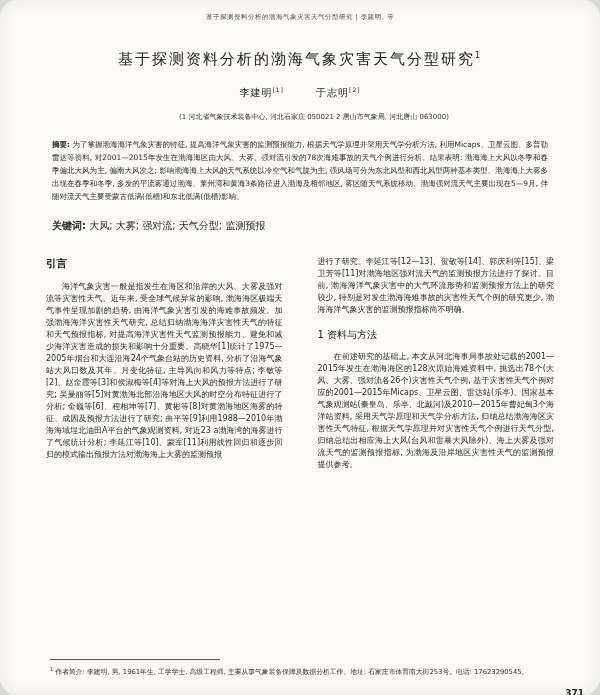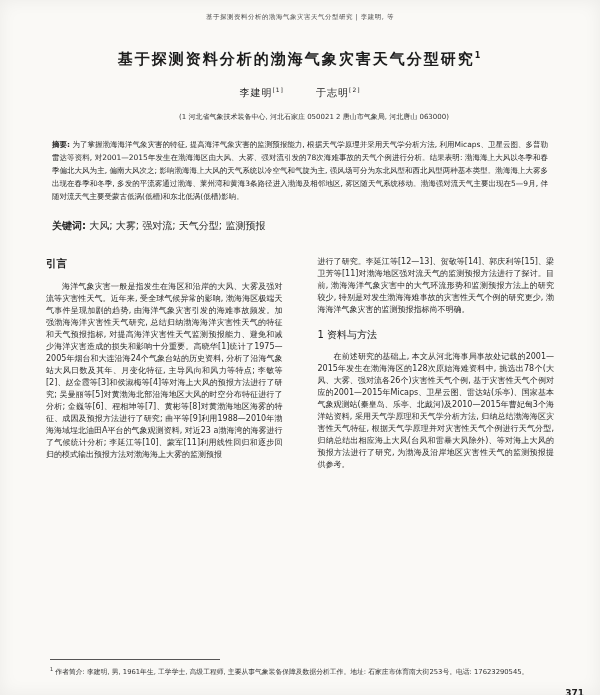--- a/index.html
+++ b/index.html
@@ -6,35 +6,36 @@
   .page {
     position: relative;
     width: 600px;
     height: 695px;
     margin: 0 auto;
     background: #faf9f6;
     font-family: "DejaVu Sans", sans-serif;
     color: #2a2a2a;
     overflow: hidden;
     box-shadow: inset 0 0 18px rgba(0,0,0,0.06);
+    border-radius: 17px;
   }
   .running-header {
     position: absolute;
     top: 13px; left: 0; right: 0;
     text-align: center;
     font-size: 6.5px;
     letter-spacing: 0.5px;
     color: #4a4a4a;
     white-space: nowrap;
   }
   .title {
     margin: 50px 40px 0;
     text-align: center;
     font-size: 15px;
-    font-weight: bold;
+    font-weight: normal;
     letter-spacing: 2px;
     color: #1c1c1c;
   }
   .title sup { font-size: 8px; }
   .authors {
     margin-top: 17px;
     text-align: center;
     font-size: 10px;
     letter-spacing: 1px;
     color: #222;
@@ -141,21 +142,21 @@
   <div class="columns">
 
     <div class="col">
       <h2 class="intro-heading">引言</h2>
       <p class="indent">海洋气象灾害一般是指发生在海区和沿岸的大风、大雾及强对流等灾害性天气。近年来, 受全球气候异常的影响, 渤海海区极端天气事件呈现加剧的趋势, 由海洋气象灾害引发的海难事故频发。加强渤海海洋灾害性天气研究, 总结归纳渤海海洋灾害性天气的特征和天气预报指标, 对提高海洋灾害性天气监测预报能力、避免和减少海洋灾害造成的损失和影响十分重要。高晓华[1]统计了1975—2005年烟台和大连沿海24个气象台站的历史资料, 分析了沿海气象站大风日数及其年、月变化特征, 主导风向和风力等特点; 李敏等[2]、赵金霞等[3]和侯淑梅等[4]等对海上大风的预报方法进行了研究; 吴曼丽等[5]对黄渤海北部沿海地区大风的时空分布特征进行了分析; 金巍等[6]、程相坤等[7]、黄彬等[8]对黄渤海地区海雾的特征、成因及预报方法进行了研究; 曲平等[9]利用1988—2010年渤海海域埕北油田A平台的气象观测资料, 对近23 a渤海湾的海雾进行了气候统计分析; 李延江等[10]、蒙军[11]利用线性回归和逐步回归的模式输出预报方法对渤海海上大雾的监测预报</p>
     </div>
 
     <div class="col">
       <p>进行了研究。李延江等[12—13]、贺敬等[14]、郭庆利等[15]、梁卫芳等[11]对渤海地区强对流天气的监测预报方法进行了探讨。目前, 渤海海洋气象灾害中的大气环流形势和监测预报方法上的研究较少, 特别是对发生渤海海难事故的灾害性天气个例的研究更少, 渤海海洋气象灾害的监测预报指标尚不明确。</p>
       <h2 class="methods-heading">1 资料与方法</h2>
-      <p class="indent">在前述研究的基础上, 本文从河北海事局事故处记载的2001—2015年发生在渤海海区的128次原始海难资料中, 挑选出78个(大风、大雾、强对流各26个)灾害性天气个例, 基于灾害性天气个例对应的2001—2015年Micaps、卫星云图、雷达站(乐亭)、国家基本气象观测站(秦皇岛、乐亭、北戴河)及2010—2015年曹妃甸3个海洋站资料, 采用天气学原理和天气学分析方法, 归纳总结渤海海区灾害性天气特征, 根据天气学原理并对灾害性天气个例进行天气分型, 归纳总结出相应海上大风(台风和雷暴大风除外)、等对海上大风的预报方法进行了研究, 为渤海及沿岸地区灾害性天气的监测预报提供参考。</p>
+      <p class="indent">在前述研究的基础上, 本文从河北海事局事故处记载的2001—2015年发生在渤海海区的128次原始海难资料中, 挑选出78个(大风、大雾、强对流各26个)灾害性天气个例, 基于灾害性天气个例对应的2001—2015年Micaps、卫星云图、雷达站(乐亭)、国家基本气象观测站(秦皇岛、乐亭、北戴河)及2010—2015年曹妃甸3个海洋站资料, 采用天气学原理和天气学分析方法, 归纳总结渤海海区灾害性天气特征, 根据天气学原理并对灾害性天气个例进行天气分型, 归纳总结出相应海上大风(台风和雷暴大风除外)、海上大雾及强对流天气的监测预报指标, 为渤海及沿岸地区灾害性天气的监测预报提供参考。</p>
     </div>
 
   </div>
 
   <div class="footnote">
     <div class="footnote-rule"></div>
     <p style="margin:0"><sup>1</sup> <span>作者简介: 李建明, 男, 1961年生, 工学学士, 高级工程师, 主要从事气象装备保障及数据分析工作。地址: 石家庄市体育南大街253号。电话: 17623290545。</span></p>
   </div>
 
   <div class="page-number">371</div>

